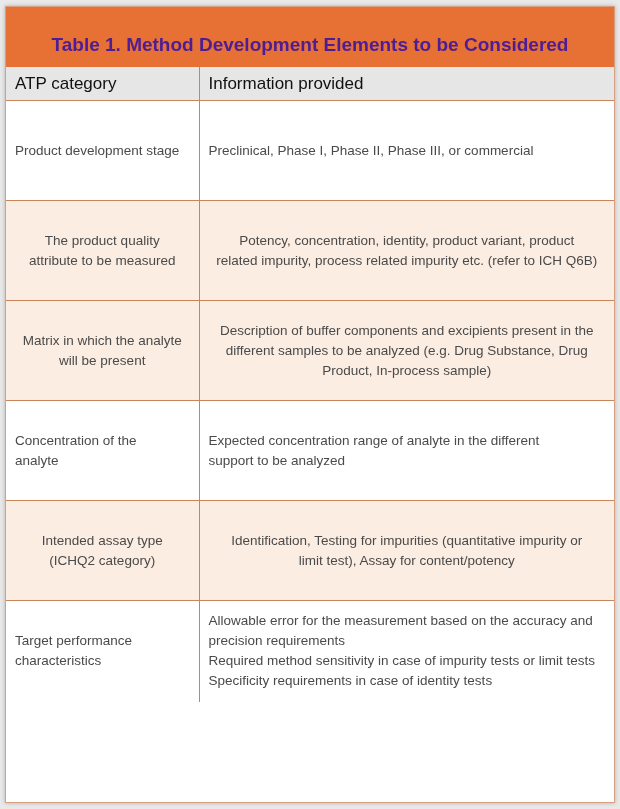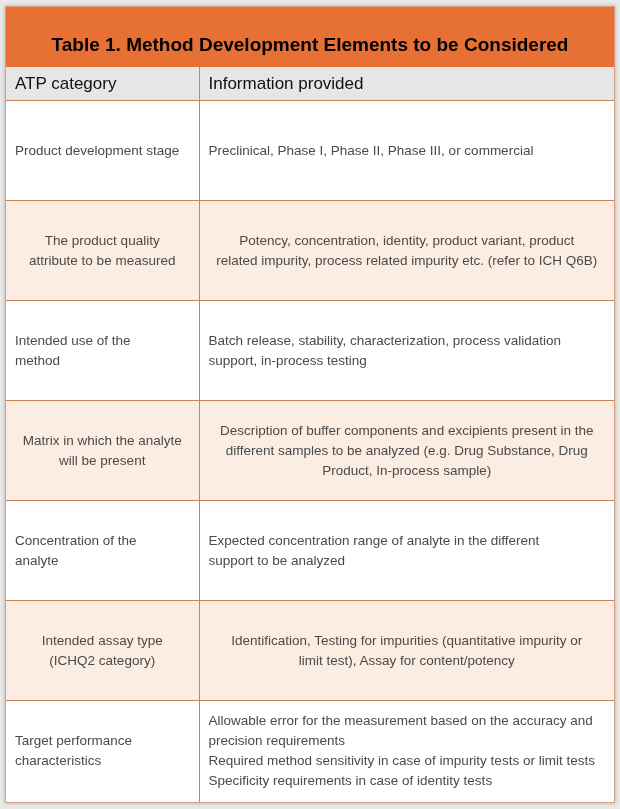--- a/index.html
+++ b/index.html
@@ -21,21 +21,21 @@
       width: 610px;
       height: 797px;
       background: #ffffff;
       box-shadow: 0 0 4px rgba(0,0,0,0.25);
       border: 1px solid #d8a080;
       box-sizing: border-box;
     }
     .title-bar {
       height: 60px;
       background: #e77035;
-      color: #000000;
+      color: #4c1d95;
       font-weight: bold;
       font-size: 19px;
       line-height: 23px;
       text-align: center;
       display: flex;
       align-items: center;
       justify-content: center;
       flex-direction: column;
       padding-top: 15px;
       box-sizing: border-box;
@@ -106,30 +106,20 @@
       <tr class="shaded">
         <td>
           <span class="line">The product quality</span>
           <span class="line">attribute to be measured</span>
         </td>
         <td>
           <span class="line">Potency, concentration, identity, product variant, product</span>
           <span class="line">related impurity, process related impurity etc. (refer to ICH Q6B)</span>
         </td>
       </tr>
-      <tr>
-        <td>
-          <span class="line">Intended use of the</span>
-          <span class="line">method</span>
-        </td>
-        <td>
-          <span class="line">Batch release, stability, characterization, process validation</span>
-          <span class="line">support, in-process testing</span>
-        </td>
-      </tr>
       <tr class="shaded">
         <td>
           <span class="line">Matrix in which the analyte</span>
           <span class="line">will be present</span>
         </td>
         <td>
           <span class="line">Description of buffer components and excipients present in the</span>
           <span class="line">different samples to be analyzed (e.g. Drug Substance, Drug</span>
           <span class="line">Product, In-process sample)</span>
         </td>

